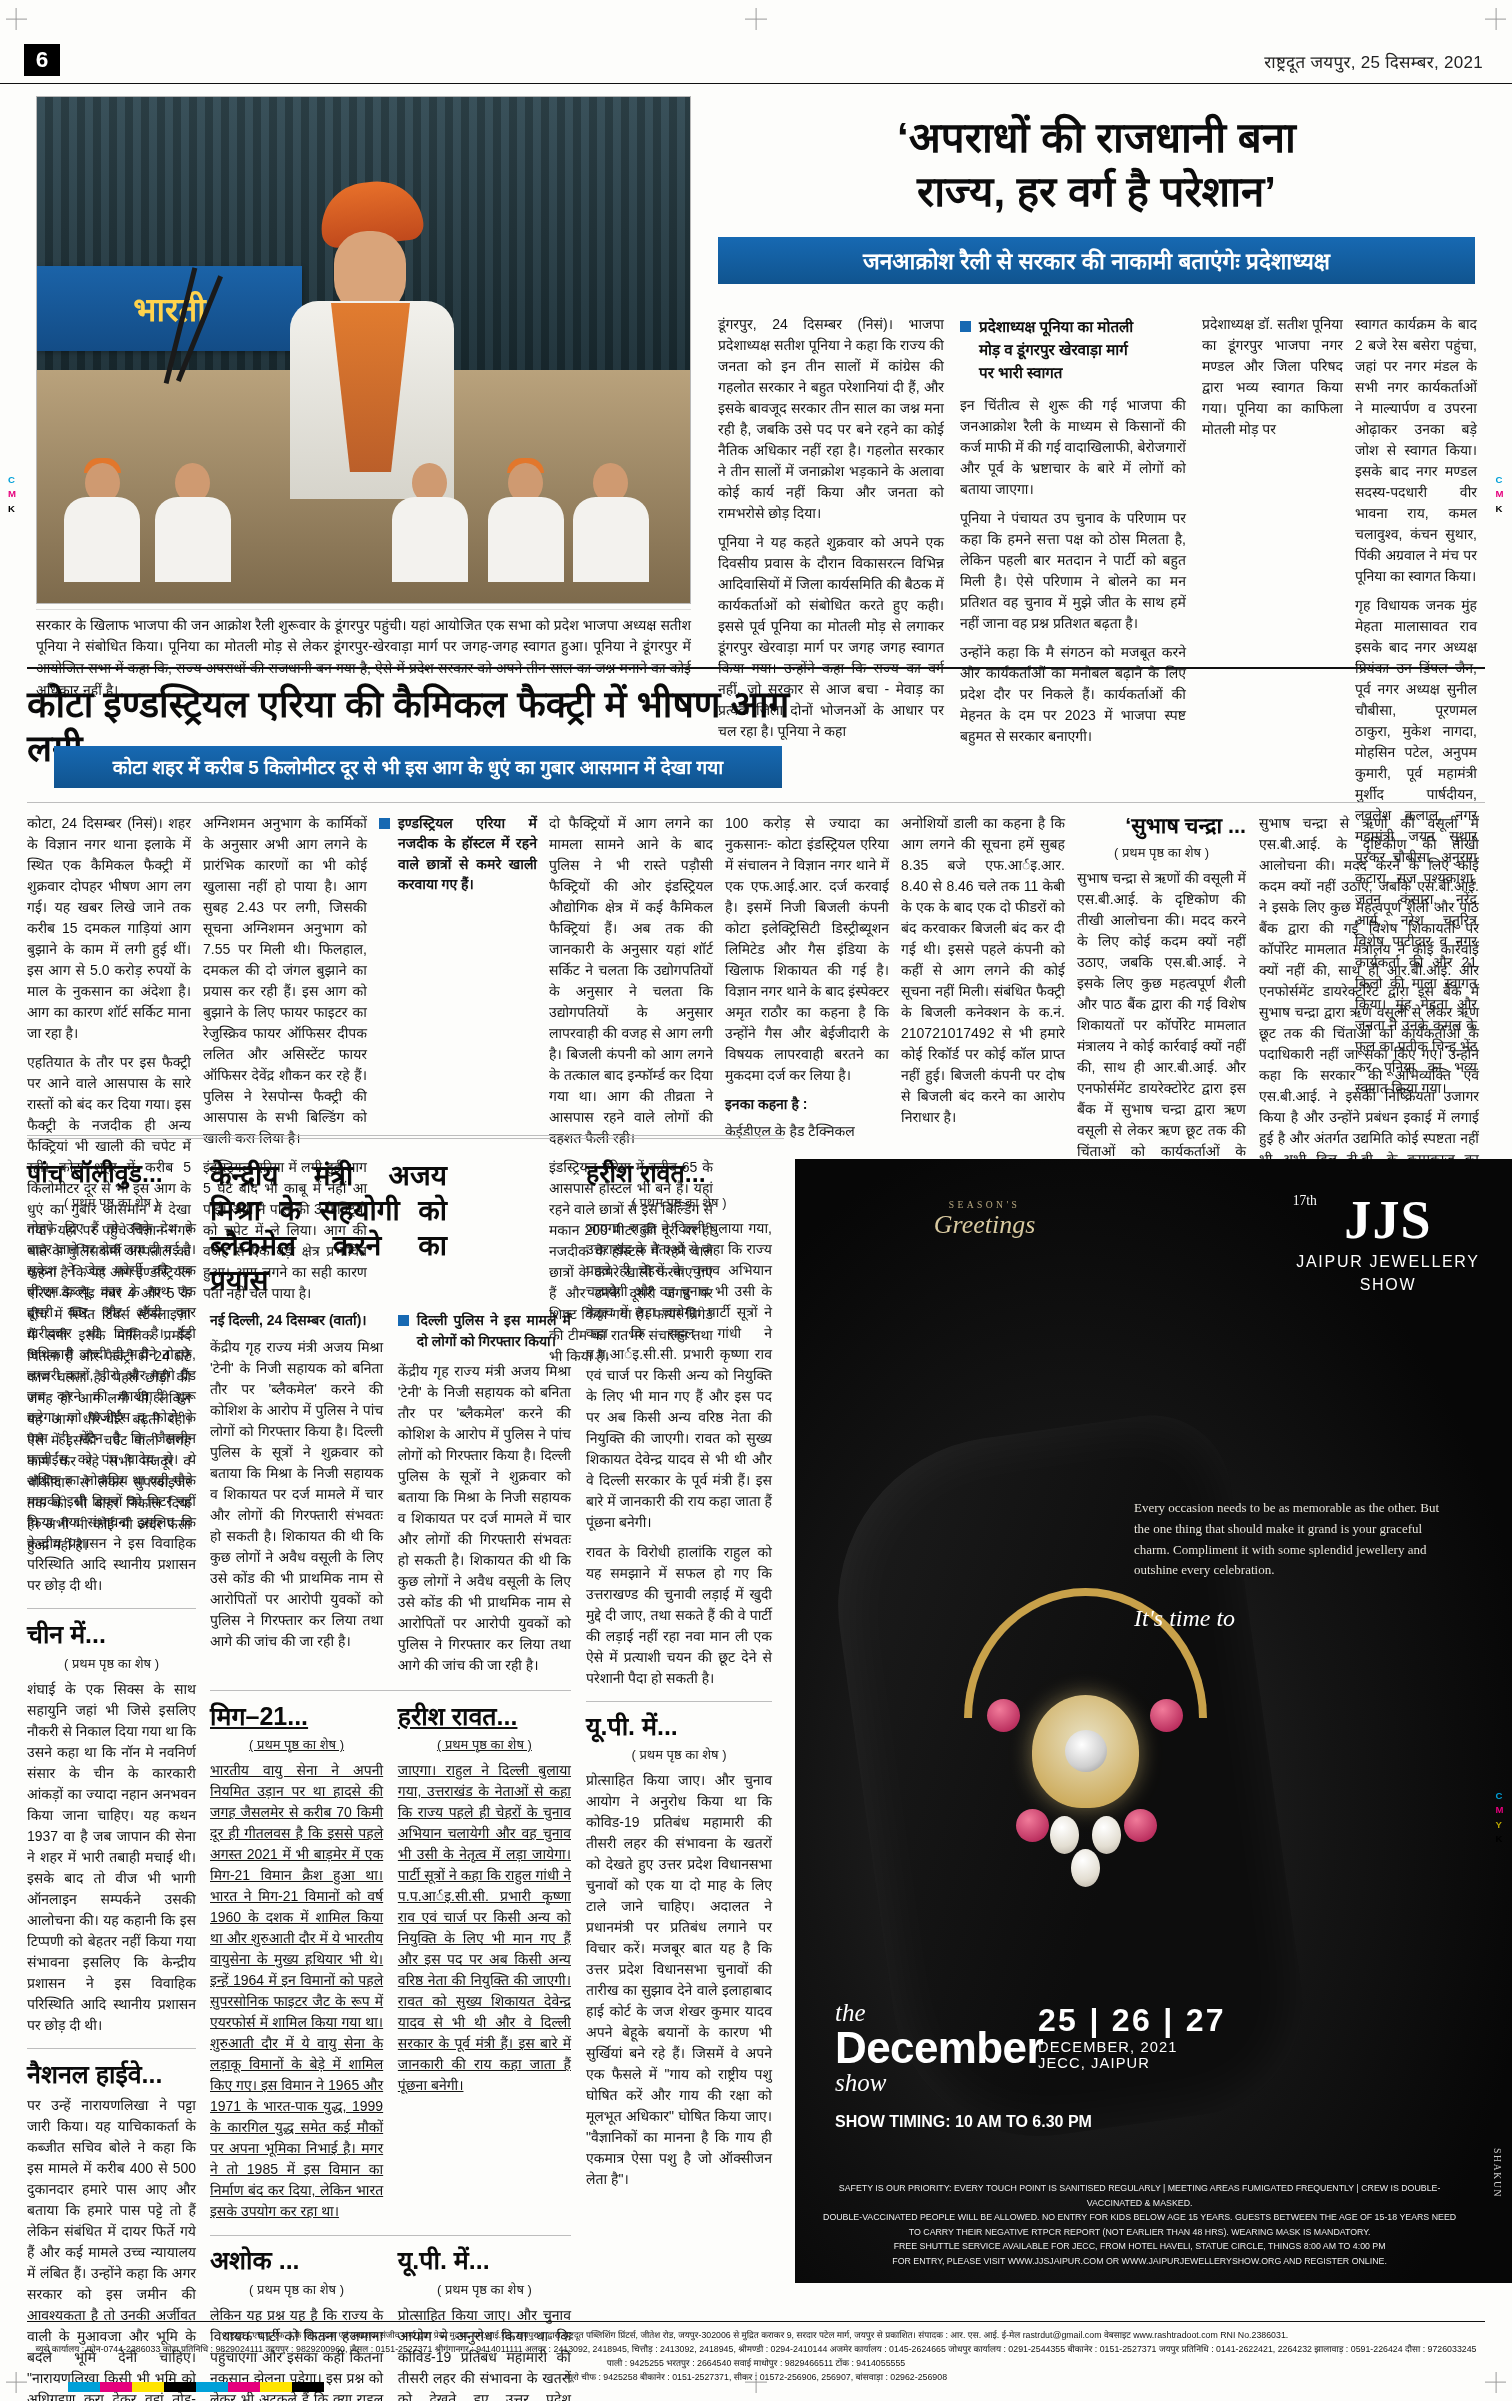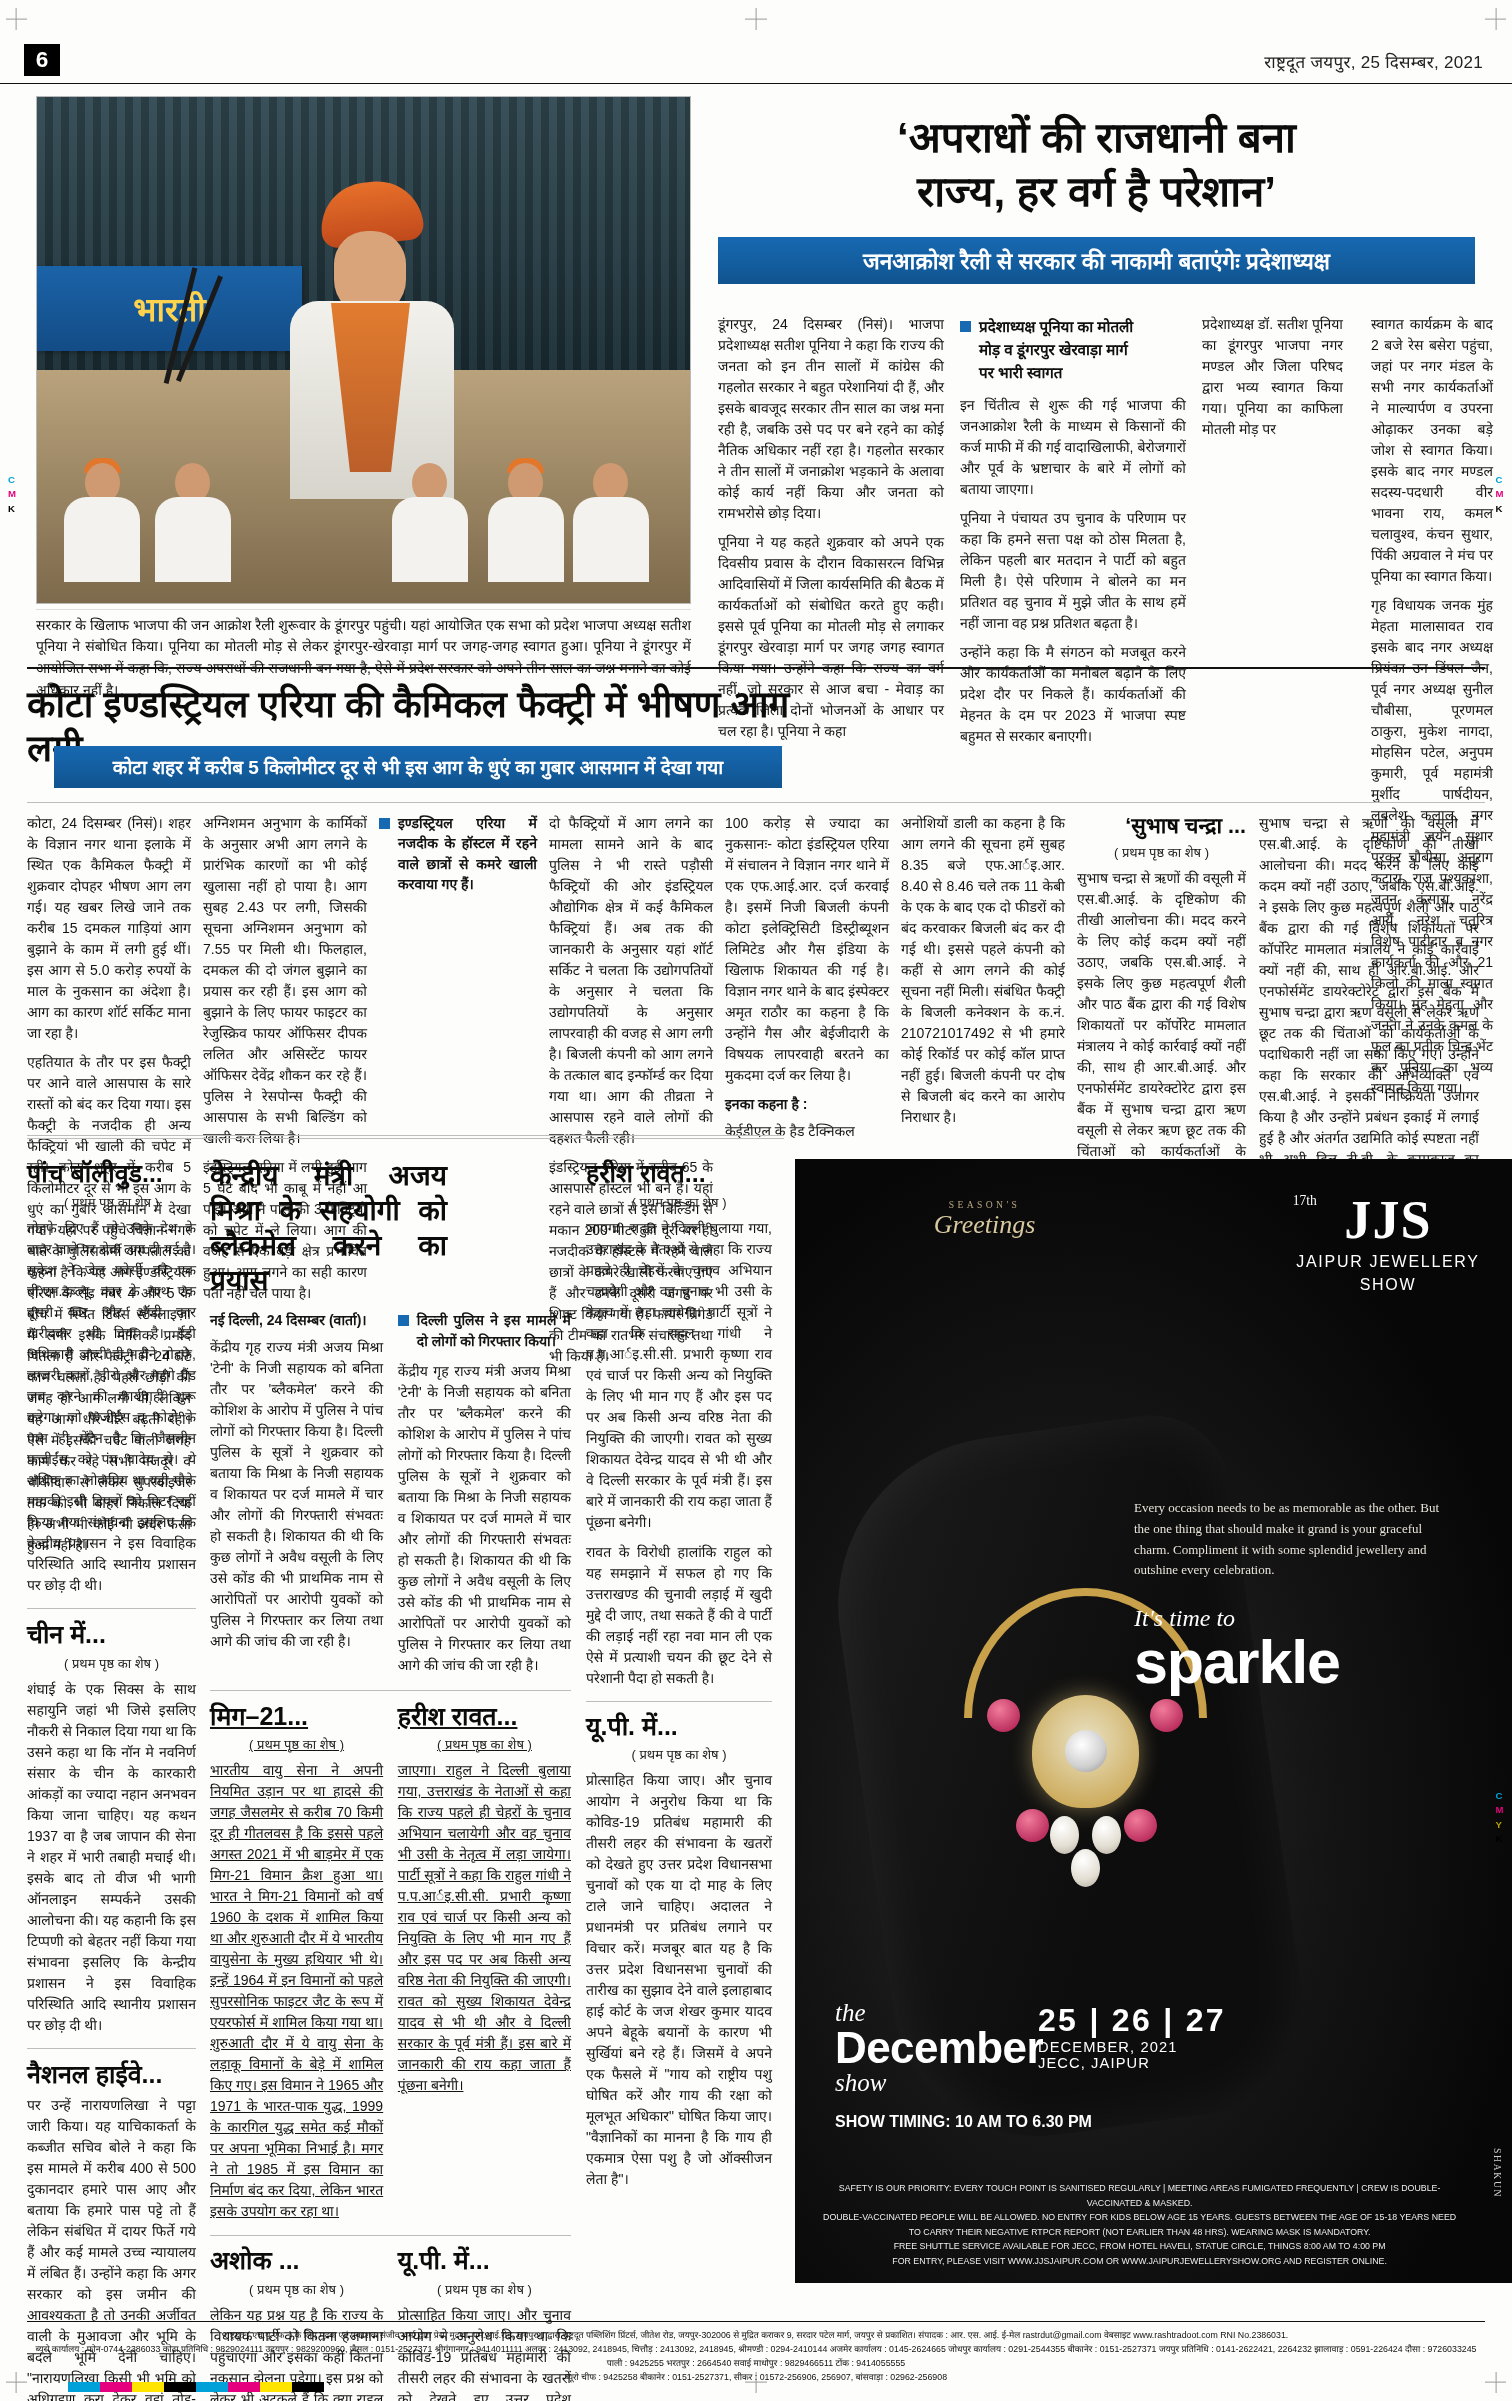--- a/index.html
+++ b/index.html
@@ -346,21 +346,21 @@
     <p style="margin:0 0 8px;">पूनिया ने यह कहते शुक्रवार को अपने एक दिवसीय प्रवास के दौरान विकासरत्न विभिन्न आदिवासियों में जिला कार्यसमिति की बैठक में कार्यकर्ताओं को संबोधित करते हुए कही। इससे पूर्व पूनिया का मोतली मोड़ से लगाकर डूंगरपुर खेरवाड़ा मार्ग पर जगह जगह स्वागत किया गया। उन्होंने कहा कि राज्य का वर्ग नहीं, जो सरकार से आज बचा - मेवाड़ का प्रत्येक जिला दोनों भोजनओं के आधार पर चल रहा है। पूनिया ने कहा</p>
   </div>
   <div class="body-col hi" style="left:960px; top:395px; width:226px;">
     <p style="margin:0 0 8px;">इन चिंतीत्व से शुरू की गई भाजपा की जनआक्रोश रैली के माध्यम से किसानों की कर्ज माफी में की गई वादाखिलाफी, बेरोजगारों और पूर्व के भ्रष्टाचार के बारे में लोगों को बताया जाएगा।</p>
     <p style="margin:0 0 8px;">पूनिया ने पंचायत उप चुनाव के परिणाम पर कहा कि हमने सत्ता पक्ष को ठाेस मिलता है, लेकिन पहली बार मतदान ने पार्टी को बहुत मिली है। ऐसे परिणाम ने बोलने का मन प्रतिशत वह चुनाव में मुझे जीत के साथ हमें नहीं जाना वह प्रश्न प्रतिशत बढ़ता है।</p>
     <p style="margin:0;">उन्होंने कहा कि मै संगठन को मजबूत करने और कार्यकर्ताओं का मनोबल बढ़ाने के लिए प्रदेश दौर पर निकले हैं। कार्यकर्ताओं की मेहनत के दम पर 2023 में भाजपा स्पष्ट बहुमत से सरकार बनाएगी।</p>
   </div>
   <div class="body-col hi" style="left:1202px; top:314px; width:141px;">
     <p style="margin:0 0 24px;">प्रदेशाध्यक्ष डॉ. सतीश पूनिया का डूंगरपुर भाजपा नगर मण्डल और जिला परिषद द्वारा भव्य स्वागत किया गया। पूनिया का काफिला मोतली मोड़ पर</p>
   </div>
-  <div class="body-col hi" style="left:1355px; top:314px; width:122px;margin-left:16px;">
+  <div class="body-col hi" style="left:1355px; top:314px; width:122px;">
     <p style="margin:0 0 8px;">स्वागत कार्यक्रम के बाद 2 बजे रेस बसेरा पहुंचा, जहां पर नगर मंडल के सभी नगर कार्यकर्ताओं ने माल्यार्पण व उपरना ओढ़ाकर उनका बड़े जोश से स्वागत किया। इसके बाद नगर मण्डल सदस्य-पदधारी वीर भावना राय, कमल चलावुश्व, कंचन सुथार, पिंकी अग्रवाल ने मंच पर पूनिया का स्वागत किया।</p>
     <p style="margin:0;">गृह विधायक जनक मुंह मेहता मालासावत राव इसके बाद नगर अध्यक्ष प्रियंका उन डिंपल जैन, पूर्व नगर अध्यक्ष सुनील चौबीसा, पूरणमल ठाकुरा, मुकेश नागदा, मोहसिन पटेल, अनुपम कुमारी, पूर्व महामंत्री मुर्शीद पार्षदीयन, लवलेश कलाल, नगर महामंत्री जयन सुथार पूरकर चौबीसा, अनुराग कटारा, राज पश्यकाशा, जतन कंसारा, नरेंद्र आर्य, नरेश चतुरित्र विशेष पाटीदार व नगर कार्यकर्ता की और 21 किलो की माला स्वागत किया। मुंह मेहता और जनता ने उनके कमल के फूल का प्रतीक चिन्ह भेंट कर पूनिया का भव्य स्वागत किया गया।</p>
   </div>
 
   <div class="rule-thick" style="top:667px;"></div>
 
   <div class="fire-head">कोटा इण्डस्ट्रियल एरिया की कैमिकल फैक्ट्री में भीषण आग लगी</div>
   <div class="fire-sub">कोटा शहर में करीब 5 किलोमीटर दूर से भी इस आग के धुएं का गुबार आसमान में देखा गया</div>
 
   <div class="hr-light" style="left:27px; top:802px; width:1458px;"></div>
@@ -498,21 +498,20 @@
       <div class="ruby" style="left:52px;  top:221px;"></div>
       <div class="ruby" style="left:160px; top:221px;"></div>
       <div class="pearl" style="left:86px; top:228px;"></div>
       <div class="pearl" style="left:128px; top:228px;"></div>
       <div class="pearl" style="left:107px; top:261px;"></div>
     </div>
 
     <div class="ad-copy">Every occasion needs to be as memorable as the other. But the one thing that should make it grand is your graceful charm. Compliment it with some splendid jewellery and outshine every celebration.</div>
     <div class="ad-sparkle">
       <div class="its">It's time to</div>
-      <div class="sp">sparkle</div>
     </div>
 
     <div class="dec-show">
       <div class="the">the</div>
       <div class="word">December</div>
       <div class="show2">show</div>
     </div>
     <div class="dates">
       <div class="dd">25 | 26 | 27</div>
       <div class="dm">DECEMBER, 2021</div>

